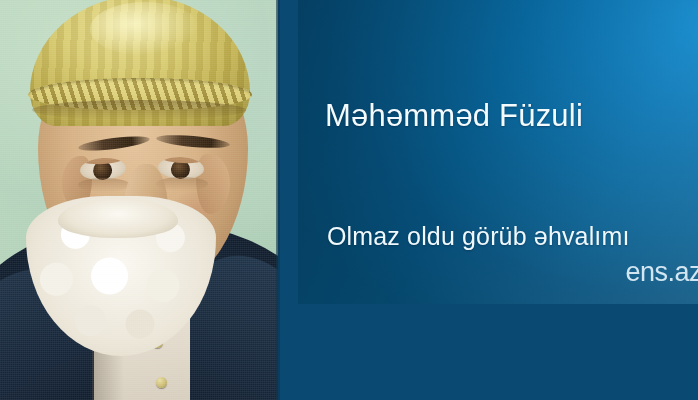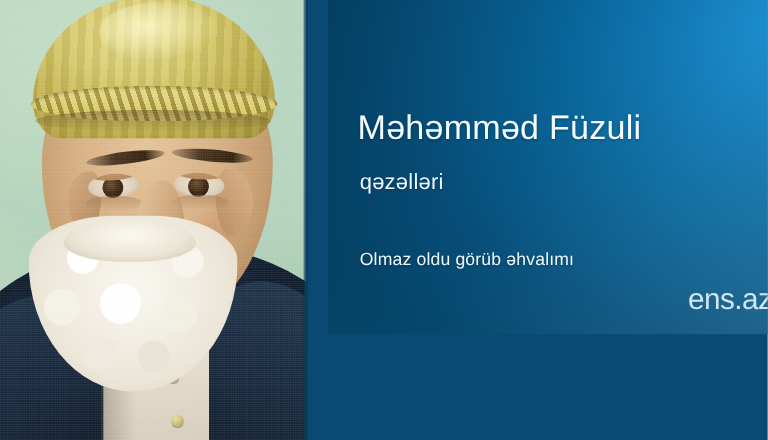--- a/index.html
+++ b/index.html
@@ -353,21 +353,21 @@
     color: #eef7fd;
     letter-spacing: .2px;
     white-space: nowrap;
     text-shadow: 0 1px 2px rgba(0,20,40,.3);
   }
   .poem {
     position: absolute;
     top: 221px;
     left: 2px;
     width: 372px;
-    font-size: 16px;
+    font-size: 25px;
     line-height: 31px;
     font-weight: 400;
     color: #eff8fd;
     letter-spacing: .15px;
     text-shadow: 0 1px 2px rgba(0,20,40,.3);
   }
   .poem-line { display: block; white-space: nowrap; }
 
   
   .logo {
@@ -449,21 +449,20 @@
     <div class="portrait-noise"></div>
   </div>
 
   <div class="panel-edge"></div>
 
   <div class="blue-panel">
     <div class="blue-sheen"></div>
 
     <div class="text-wrap">
       <div class="title">Məhəmməd Füzuli</div>
-      <div class="subtitle">qəzəlləri</div>
       <div class="poem">
         <span class="poem-line">Olmaz oldu görüb əhvalımı</span>
       </div>
     </div>
 
     <div class="logo">
       <div class="logo-main">ens.az</div>
     </div>
   </div>
 

